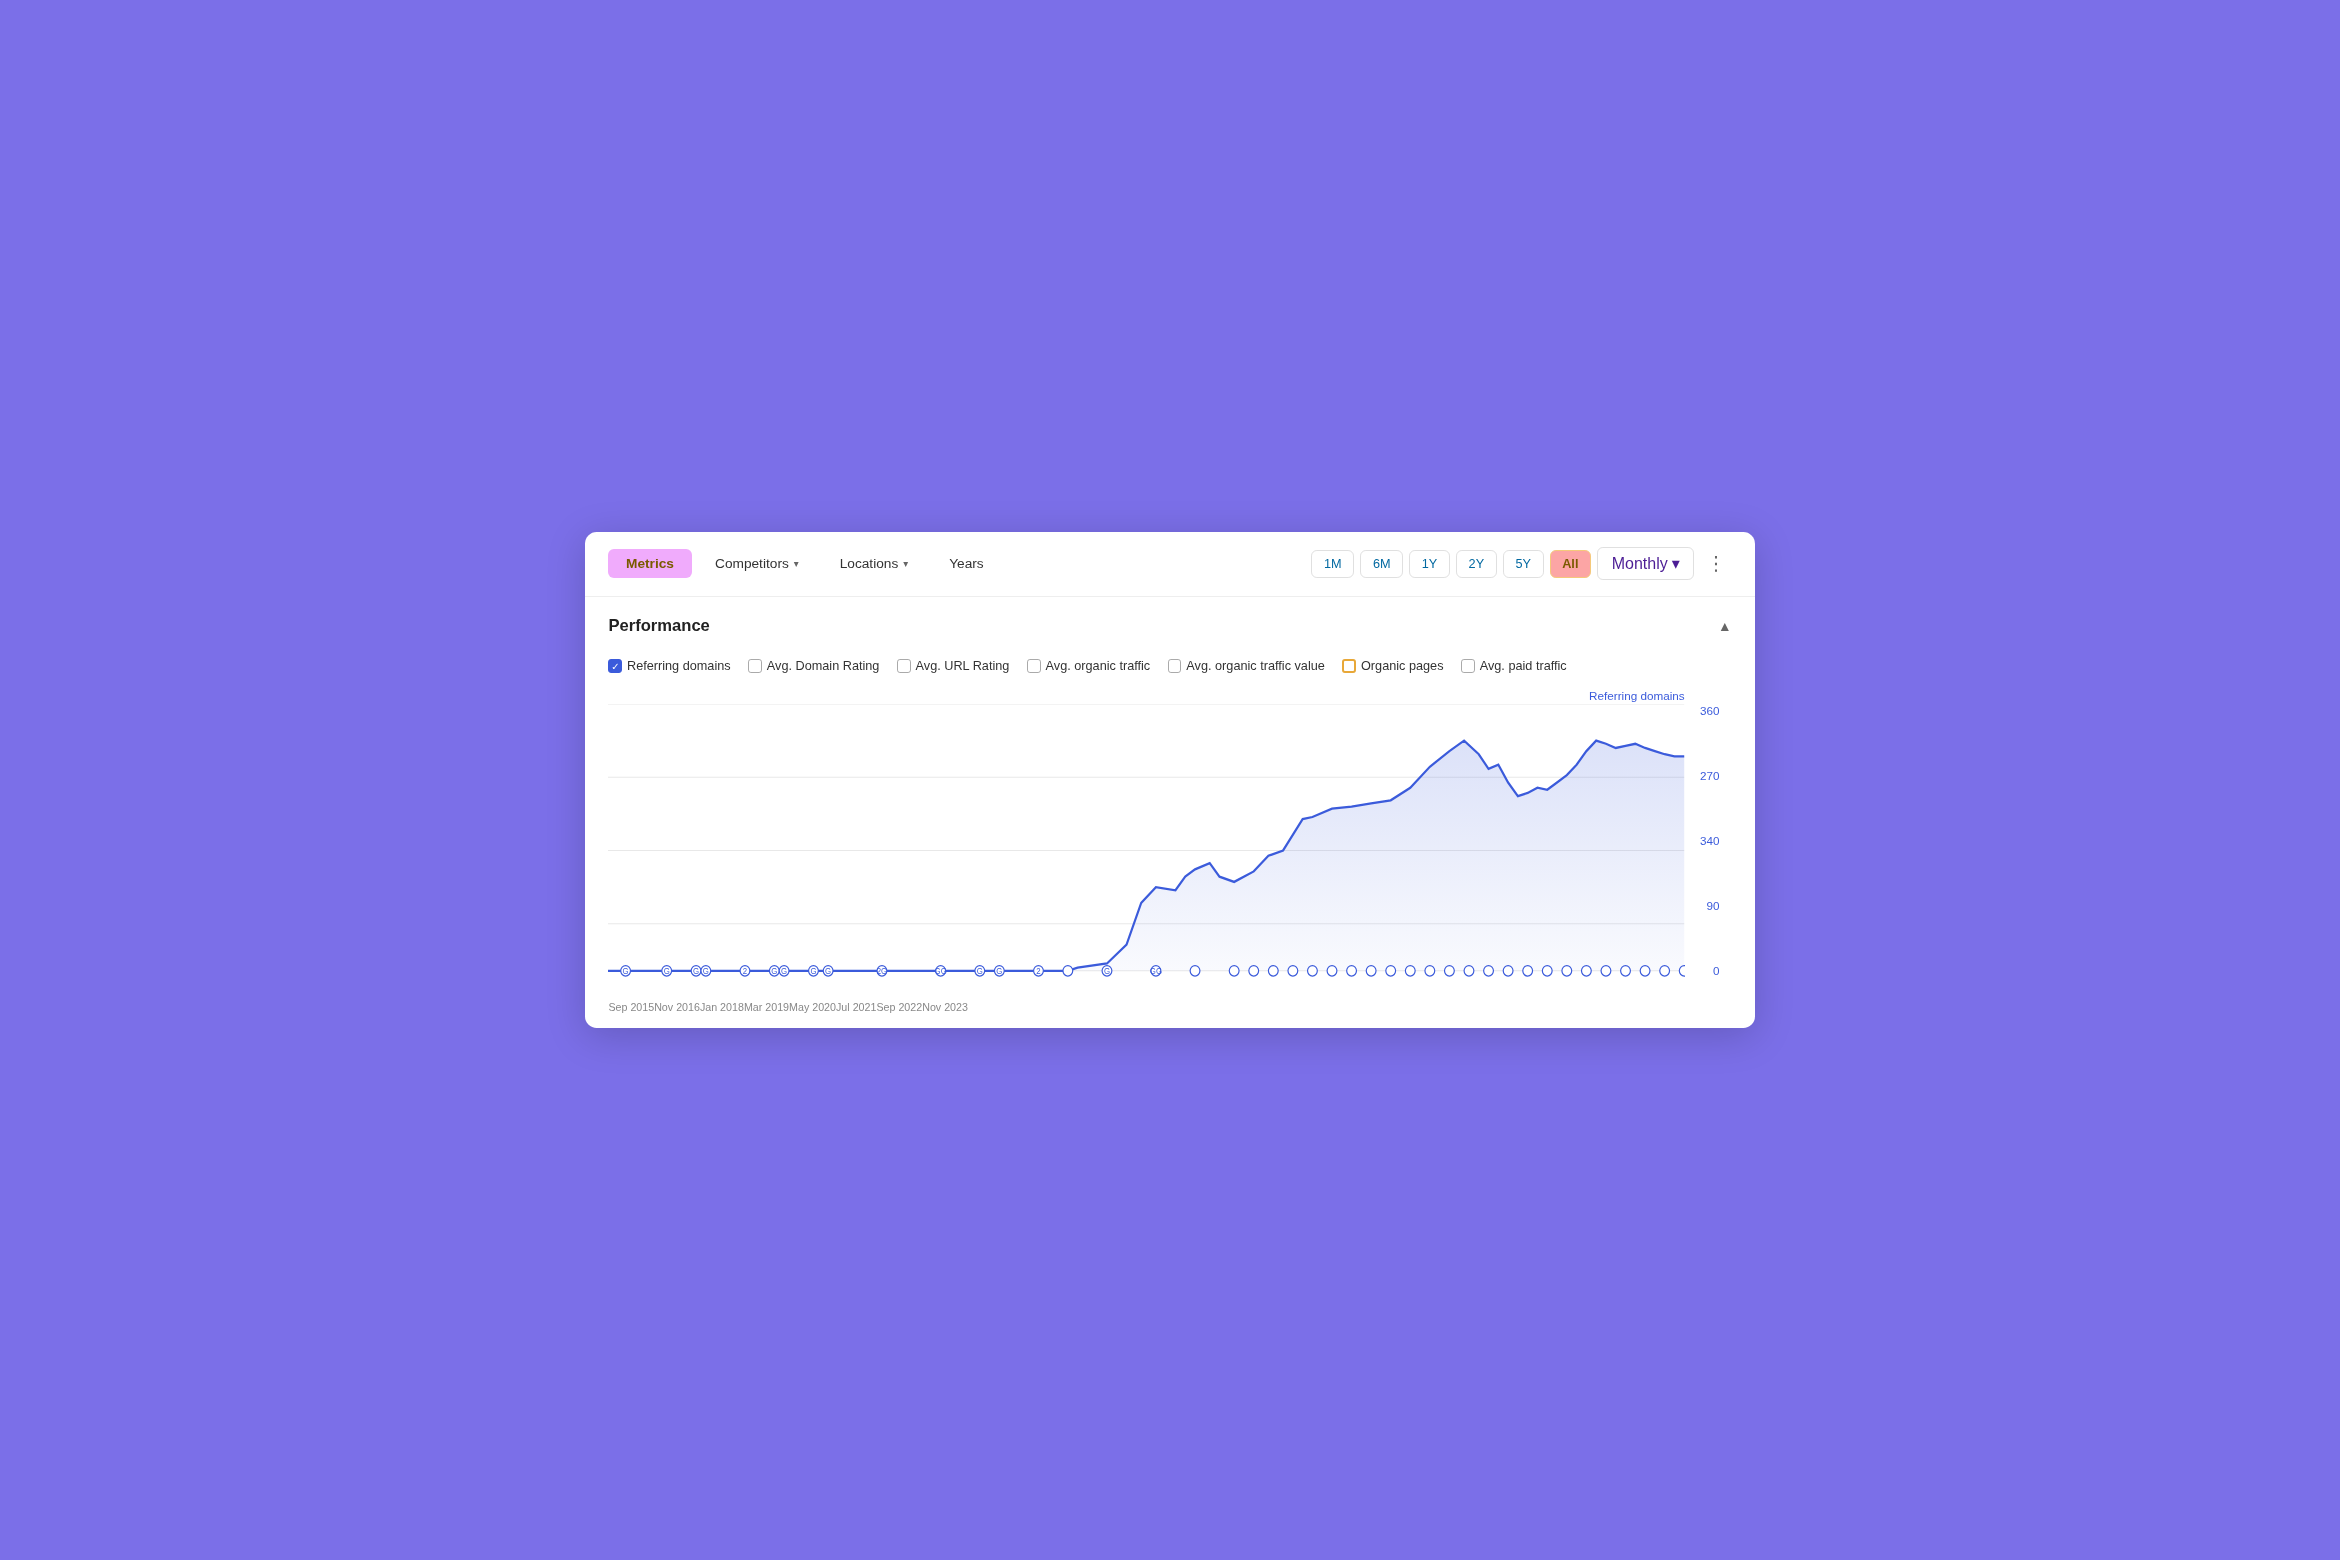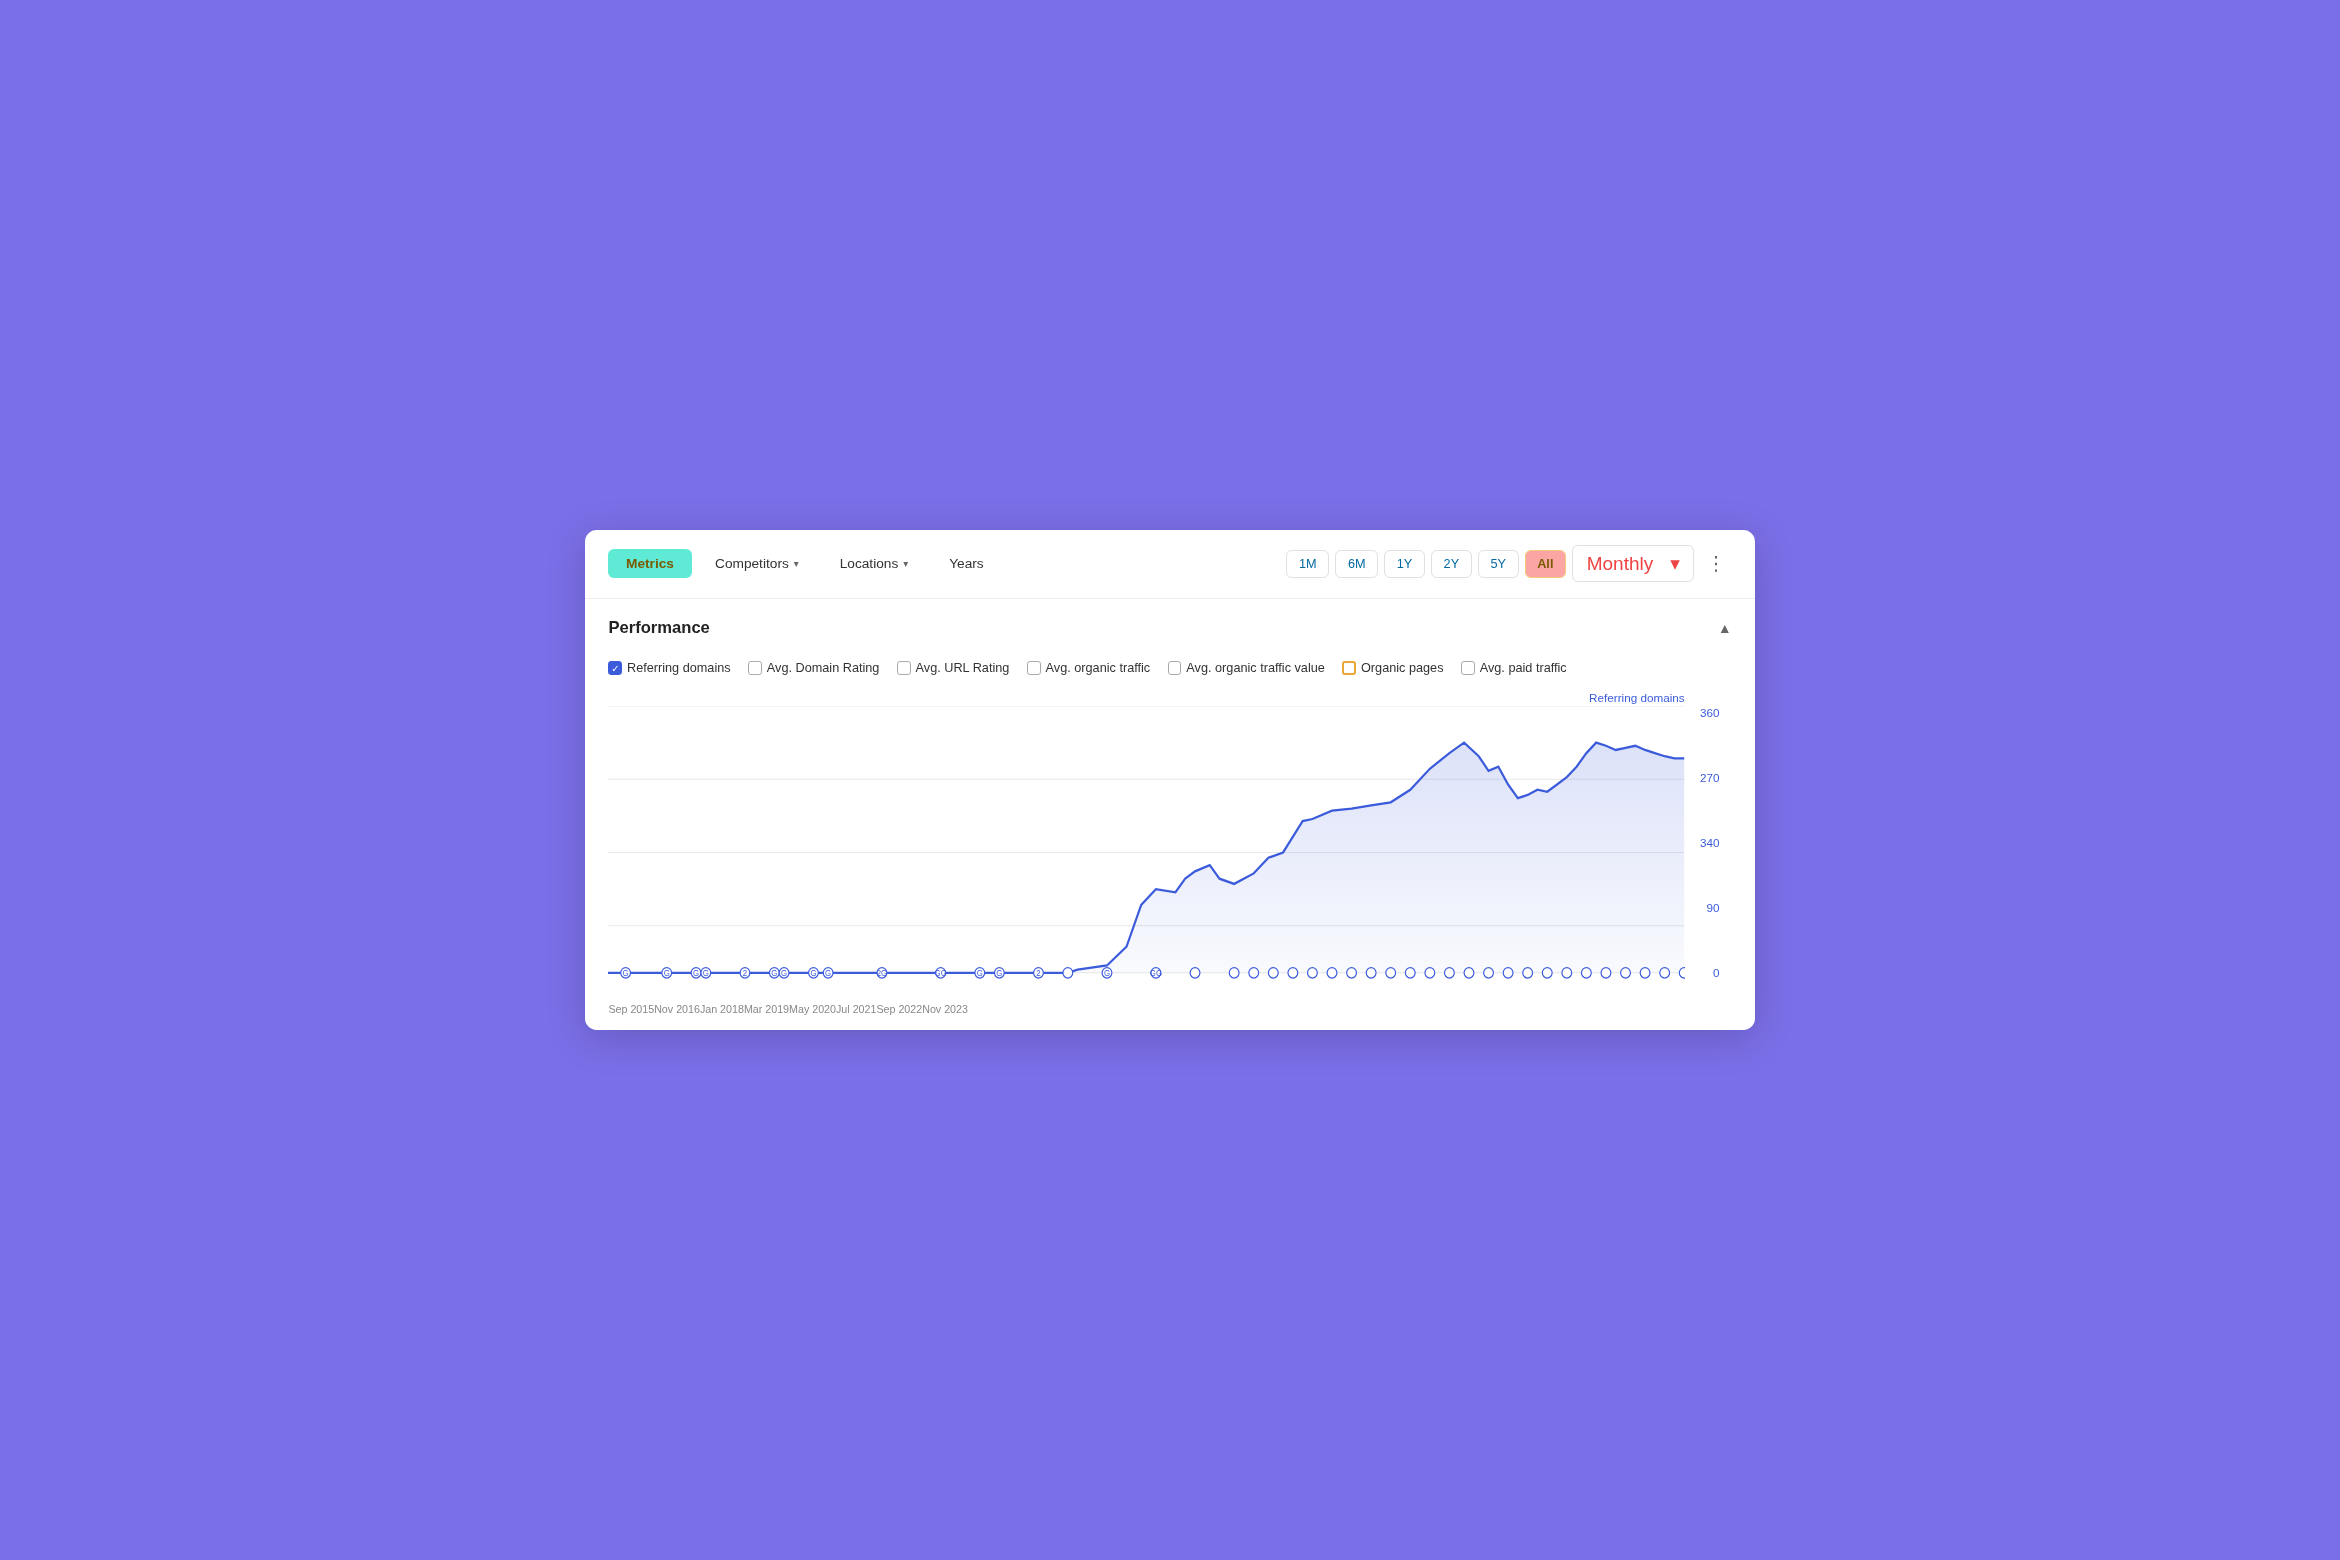--- a/index.html
+++ b/index.html
@@ -38,21 +38,21 @@
       border: none;
       background: transparent;
       cursor: pointer;
       font-size: 13.7px;
       color: #333;
       display: flex;
       align-items: center;
       gap: 4.9px;
     }
     .nav-btn.active {
-      background: #5eead4;
+      background: #f0abfc;
       color: #7a5a00;
       font-weight: 600;
     }
     .nav-btn .arrow {
       font-size: 9.8px;
       color: #666;
     }
     .nav-right {
       display: flex;
       align-items: center;
@@ -72,25 +72,25 @@
       border-color: #F5C97A;
       color: #7a5a00;
       font-weight: 600;
     }
     .monthly-btn {
       padding: 5.9px 13.7px;
       border-radius: 5.9px;
       border: 1px solid #e0e0e0;
       background: #fff;
       cursor: pointer;
-      font-size: 19px;
-      color: #ef4444;
-      display: flex;
-      align-items: center;
-      gap: 17px;
+      font-size: 16px;
+      color: #4c1d95;
+      display: flex;
+      align-items: center;
+      gap: 4px;
     }
     .more-btn {
       background: none;
       border: none;
       cursor: pointer;
       font-size: 19.5px;
       color: #666;
       padding: 2px 5.9px;
     }
     

